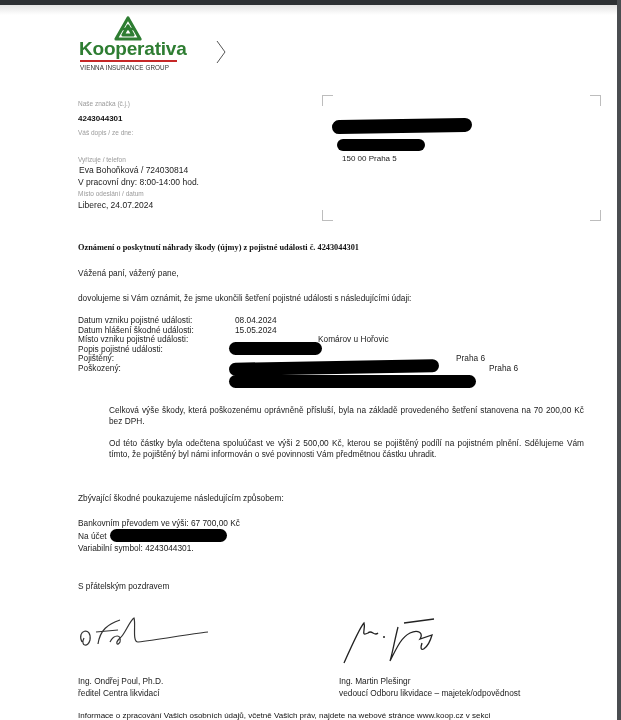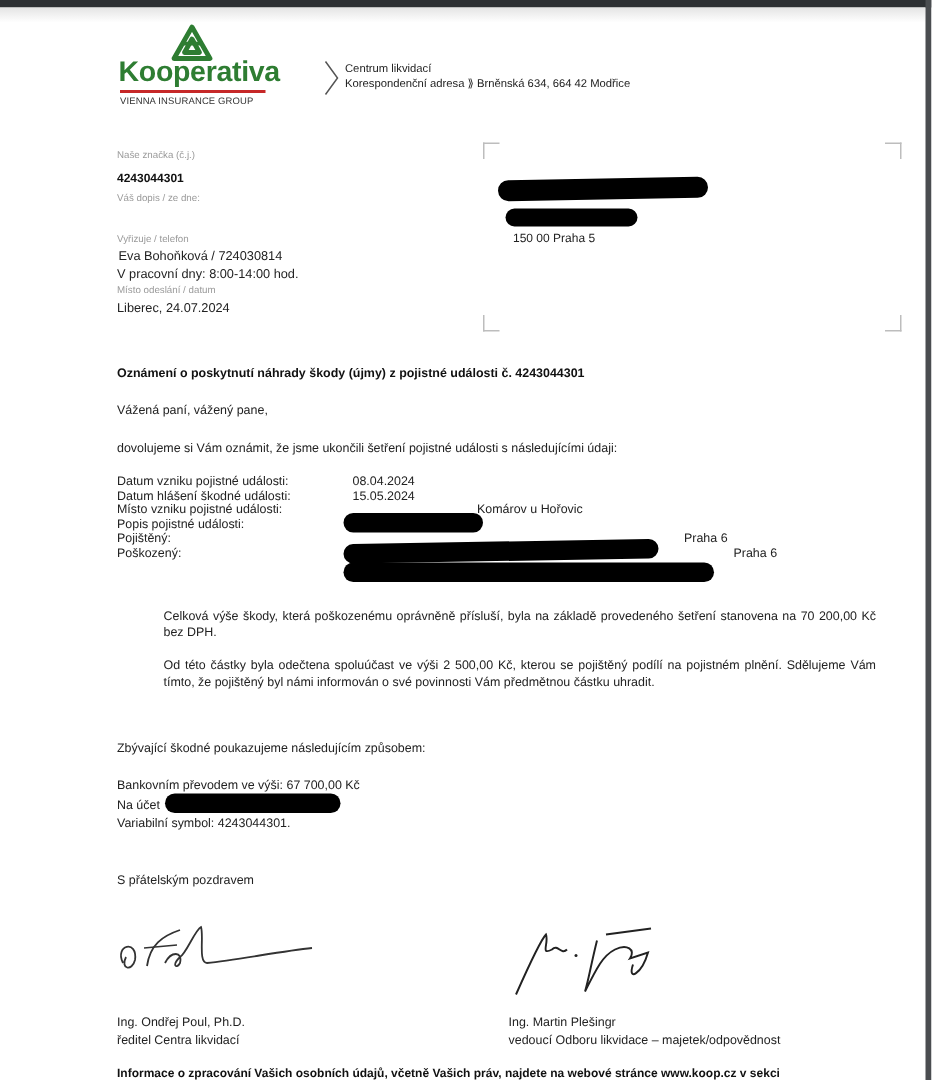--- a/index.html
+++ b/index.html
@@ -52,37 +52,37 @@
   .c-tl { left:322px; top:95px; border-top-width:1px; border-left-width:1px; }
   .c-tr { left:590px; top:95px; border-top-width:1px; border-right-width:1px; }
   .c-bl { left:322px; top:210px; border-bottom-width:1px; border-left-width:1px; }
   .c-br { left:590px; top:210px; border-bottom-width:1px; border-right-width:1px; }
 
   .redact { position:absolute; background:#000; border-radius:10px; }
 
   .body-text {
     font-family:"Liberation Sans", sans-serif; font-size:8.3px; color:#222;
   }
-  .title { font-family:Liberation Sans, sans-serif; font-size:8.3px; font-weight:bold; color:#111; }
+  .title { font-family:Liberation Serif, serif; font-size:8.3px; font-weight:bold; color:#111; }
 
   .details { position:absolute; left:78px; top:316px; }
   .drow { position:relative; height:9.5px; line-height:9.5px; font-family:"Liberation Sans", sans-serif; font-size:8.3px; color:#222; }
   .dlab { position:absolute; left:0; top:0; white-space:nowrap; }
   .dval { position:absolute; left:157px; top:0; white-space:nowrap; }
 
   .para {
     position:absolute; left:78px; width:475px;
     font-family:"Liberation Sans", sans-serif; font-size:8.3px; color:#222;
     line-height:11px; text-align:justify;margin-left:31px;
   }
 
   .sig { position:absolute; }
   .footer-strong {
     position:absolute; left:78px; top:711px;
-    font-family:"Liberation Sans", sans-serif; font-size:8px; font-weight:bold; color:#111;
+    font-family:"Liberation Sans", sans-serif; font-size:8px; font-weight:normal; color:#111;
     white-space:nowrap;
   }
 </style>
 </head>
 <body>
 
 <div class="topbar"></div>
 <div class="topshade"></div>
 <div class="rightbar"></div>
 
@@ -95,24 +95,20 @@
     </g>
     <path d="M9 13 L21 13" stroke="#2e7d32" stroke-width="2.5"></path>
   </svg>
   <div class="logo-word">Kooperativa</div>
   <div class="logo-rule"></div>
   <div class="logo-sub">VIENNA INSURANCE GROUP</div>
 
   <svg class="chev" viewBox="0 0 12 24">
     <path d="M2 1 L10 12 L2 23" fill="none" stroke="#555" stroke-width="1"></path>
   </svg>
-  <div class="hdr-addr">
-    <div>Centrum likvidací</div>
-    <div>Korespondenční adresa ⟫ Brněnská 634, 664 42  Modřice</div>
-  </div>
 
   <div class="abs lbl" style="left:78px; top:100px;">Naše značka (č.j.)</div>
   <div class="abs valb" style="left:78px; top:114px;">4243044301</div>
   <div class="abs lbl" style="left:78px; top:129px;">Váš dopis / ze dne:</div>
 
   <div class="abs lbl" style="left:78px; top:156px;">Vyřizuje / telefon</div>
   <div class="abs val" style="left:79px; top:165px;">Eva Bohoňková  /  724030814</div>
   <div class="abs val" style="left:78px; top:177px;">V pracovní dny: 8:00-14:00 hod.</div>
   <div class="abs lbl" style="left:78px; top:190px;">Místo odeslání / datum</div>
   <div class="abs val" style="left:78px; top:200px;">Liberec, 24.07.2024</div>

